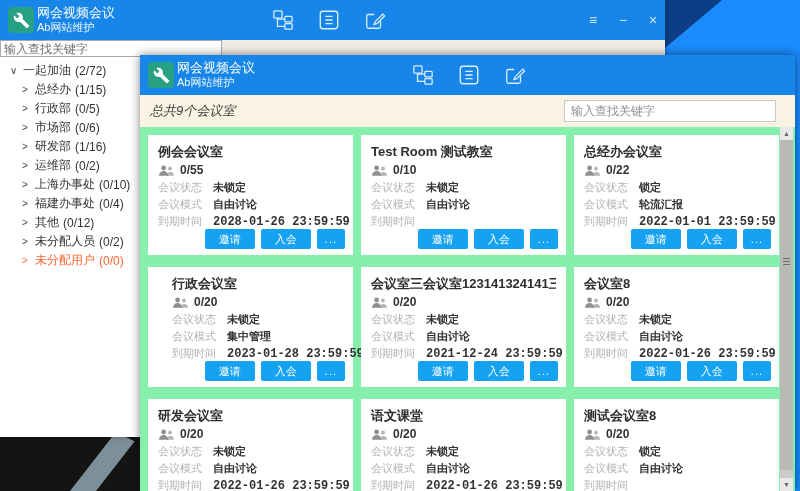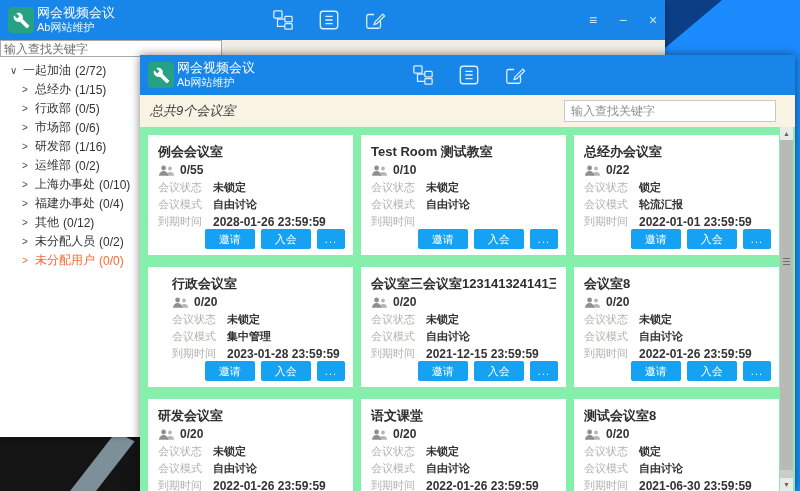--- a/index.html
+++ b/index.html
@@ -76,21 +76,21 @@
           border-top:1px solid #6e6e6e; border-bottom:1px solid #6e6e6e; }
   .grip:before { content:""; position:absolute; left:0; top:2px; width:7px; border-top:1px solid #6e6e6e; }
 
   
   .card { position:absolute; width:205px; height:120px; background:#fff; padding:8px 10px 0 10px; }
   .room-name { font-size:13px; font-weight:bold; color:#2d2d2d; height:18px; line-height:18px;
                white-space:nowrap; overflow:hidden; }
   .occ { height:18px; display:flex; align-items:center; gap:6px; }
   .occ .num { font-size:12px; font-weight:bold; color:#333; }
   .pp { width:16px; height:11px; color:#8f8f8f; }
-  .meta { height:17px; display:flex; align-items:center; }
+  .meta { height:17px; display:flex; align-items:center;font-family:Liberation Mono, monospace; }
   .ml { width:55px; font-size:11px; color:#b3b1ad; flex:0 0 auto; }
   .mv { font-size:11px; font-weight:bold; color:#333; white-space:nowrap; }
   .mv.date { font-size:12px; }
   .btns { position:absolute; right:8px; bottom:6px; display:flex; gap:6px; }
   .btn { border:none; background:var(--accent,#16a2f3); color:#fff; font-size:11px;
          height:20px; padding:0 14px; border-radius:2px; font-family:inherit; cursor:pointer; }
   .btn.more { padding:0 8px; letter-spacing:1px; }
 
   
   .c0 { left:8px;   top:8px;  }  .c1 { left:221px; top:8px;  }  .c2 { left:434px; top:8px;  }
@@ -383,21 +383,21 @@
       <div class="meta">
           <span class="ml">会议状态</span>
           <span class="mv">未锁定</span>
         </div>
       <div class="meta">
           <span class="ml">会议模式</span>
           <span class="mv">自由讨论</span>
         </div>
       <div class="meta">
           <span class="ml">到期时间</span>
-          <span class="mv date">2021-12-15 23:59:59</span>
+          <span class="mv date">2021-12-24 23:59:59</span>
         </div>
       <div class="btns">
         <button class="btn">邀请</button>
         <button class="btn">入会</button>
         <button class="btn more">...</button>
       </div>
     </div>
 
     <div class="card c5">
       <div class="room-name">会议室8</div>
@@ -503,21 +503,20 @@
       <div class="meta">
           <span class="ml">会议状态</span>
           <span class="mv">锁定</span>
         </div>
       <div class="meta">
           <span class="ml">会议模式</span>
           <span class="mv">自由讨论</span>
         </div>
       <div class="meta">
           <span class="ml">到期时间</span>
-          <span class="mv date">2021-06-30 23:59:59</span>
         </div>
 
     </div>
 
     <div class="sbar">
       <div class="sbtn up">▲</div>
       <div class="sthumb">
           <div class="grip"></div>
         </div>
       <div class="sbtn down">▼</div>

